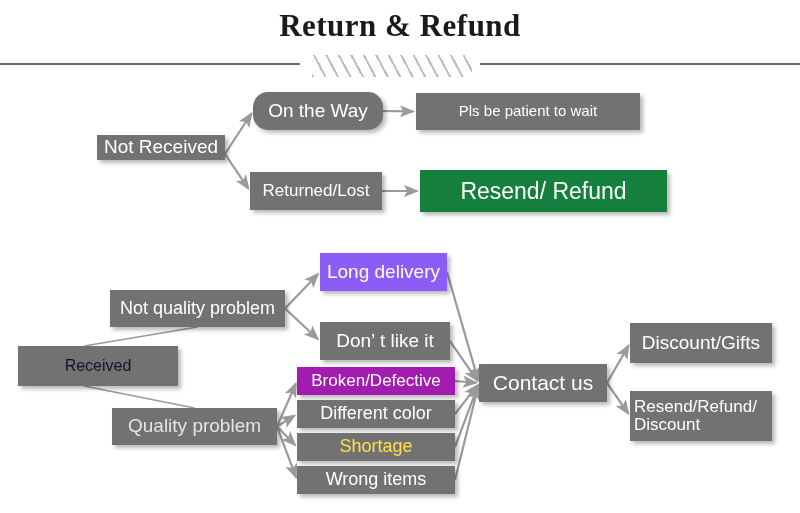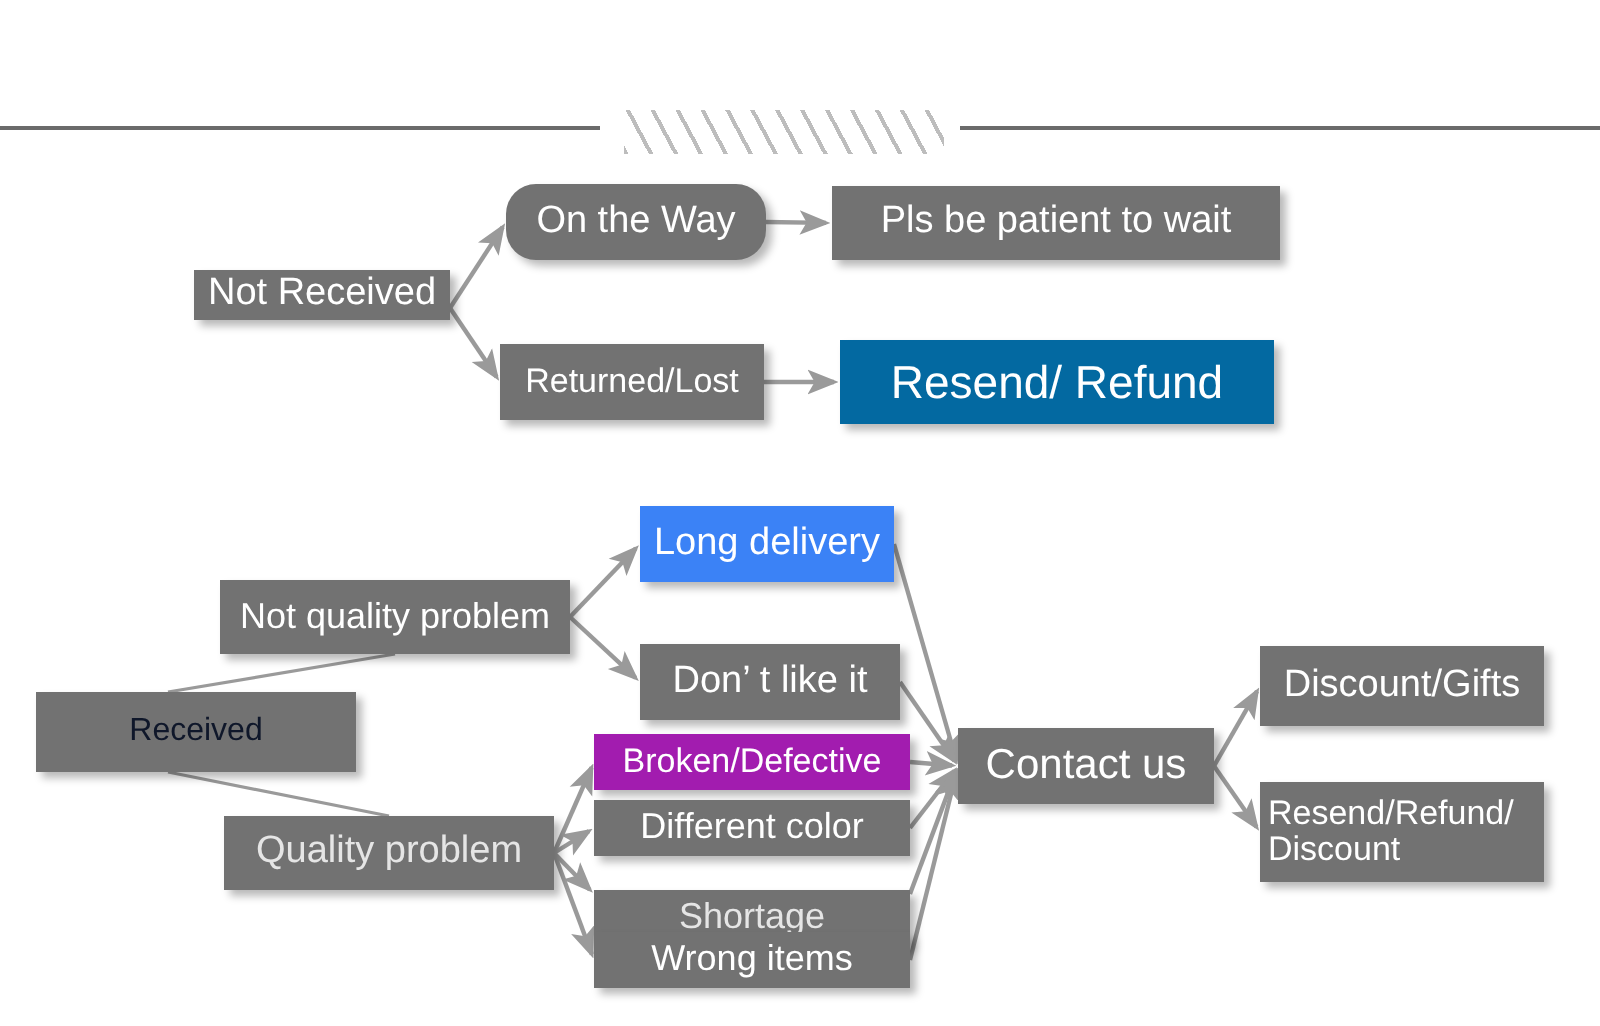--- a/index.html
+++ b/index.html
@@ -86,20 +86,21 @@
     width: 800px;
     height: 513px;
     pointer-events: none;
   }
 </style>
 </head>
 <body>
 
 <div id="page">
 
+  <div class="title">Return &amp; Refund</div>
 
   <div class="divider">
     <div class="rule left"></div>
     <div class="hatch"></div>
     <div class="rule right"></div>
   </div>
 
   <svg id="links">
     <defs>
       <marker id="arrowhead" markerWidth="7" markerHeight="7" refX="6" refY="3.2" orient="auto" markerUnits="strokeWidth">
@@ -126,31 +127,31 @@
         <line x1="455" y1="447" x2="477.9466296752348" y2="385.80898753270714" stroke="#9a9a9a" stroke-width="2.2" marker-end="url(#arrowhead)"></line>
         <line x1="455" y1="480" x2="478.27945939173964" y2="385.9121849583857" stroke="#9a9a9a" stroke-width="2.2" marker-end="url(#arrowhead)"></line>
         <line x1="607" y1="383" x2="628.5045866272258" y2="345.6007189091726" stroke="#9a9a9a" stroke-width="2.2" marker-end="url(#arrowhead)"></line>
         <line x1="607" y1="383" x2="628.2846220149355" y2="413.53880549969006" stroke="#9a9a9a" stroke-width="2.2" marker-end="url(#arrowhead)"></line>
       </g>
   </svg>
 
   <div id="node-layer">
       <div class="node" style="left: 97px; top: 135px; width: 128px; height: 25px; font-size: 19px; background: rgb(114, 114, 114); color: rgb(255, 255, 255);">Not Received</div>
       <div class="node" style="left: 253px; top: 92px; width: 130px; height: 38px; font-size: 19px; background: rgb(114, 114, 114); color: rgb(255, 255, 255); border-radius: 15px;">On the Way</div>
-      <div class="node" style="left: 416px; top: 93px; width: 224px; height: 37px; font-size: 19px; background: rgb(114, 114, 114); color: rgb(255, 255, 255);">Pls be patient to wait</div>
+      <div class="node" style="left: 416px; top: 93px; width: 224px; height: 37px; font-size: 15px; background: rgb(114, 114, 114); color: rgb(255, 255, 255);">Pls be patient to wait</div>
       <div class="node" style="left: 250px; top: 172px; width: 132px; height: 38px; font-size: 17px; background: rgb(114, 114, 114); color: rgb(255, 255, 255);">Returned/Lost</div>
-      <div class="node" style="left: 420px; top: 170px; width: 217px; height: 42px; font-size: 23px; background: #0369a1; color: rgb(255, 255, 255);">Resend/ Refund</div>
+      <div class="node" style="left: 420px; top: 170px; width: 247px; height: 42px; font-size: 23px; background: #15803d; color: rgb(255, 255, 255);">Resend/ Refund</div>
       <div class="node" style="left: 18px; top: 346px; width: 160px; height: 40px; font-size: 16px; background: rgb(114, 114, 114); color: #0f172a;">Received</div>
       <div class="node" style="left: 110px; top: 290px; width: 175px; height: 37px; font-size: 18px; background: rgb(114, 114, 114); color: rgb(255, 255, 255);">Not quality problem</div>
       <div class="node" style="left: 112px; top: 408px; width: 165px; height: 37px; font-size: 19px; background: rgb(114, 114, 114); color: #e5e5e5;">Quality problem</div>
-      <div class="node" style="left: 320px; top: 253px; width: 127px; height: 38px; font-size: 19px; background: #3b82f6; color: rgb(255, 255, 255);">Long delivery</div>
+      <div class="node" style="left: 320px; top: 253px; width: 127px; height: 38px; font-size: 19px; background: #8b5cf6; color: rgb(255, 255, 255);">Long delivery</div>
       <div class="node" style="left: 320px; top: 322px; width: 130px; height: 38px; font-size: 19px; background: rgb(114, 114, 114); color: rgb(255, 255, 255);">Don’  t like it</div>
       <div class="node" style="left: 297px; top: 367px; width: 158px; height: 28px; font-size: 17px; background: #a21caf; color: rgb(255, 255, 255);">Broken/Defective</div>
       <div class="node" style="left: 297px; top: 400px; width: 158px; height: 28px; font-size: 18px; background: rgb(114, 114, 114); color: rgb(255, 255, 255);">Different color</div>
-      <div class="node" style="left: 297px; top: 433px; width: 158px; height: 28px; font-size: 18px; background: rgb(114, 114, 114); color: #e5e5e5; margin-top: 12px;">Shortage</div>
+      <div class="node" style="left: 297px; top: 433px; width: 158px; height: 28px; font-size: 18px; background: rgb(114, 114, 114); color: #fde047;">Shortage</div>
       <div class="node" style="left: 297px; top: 466px; width: 158px; height: 28px; font-size: 18px; background: rgb(114, 114, 114); color: rgb(255, 255, 255);">Wrong items</div>
       <div class="node" style="left: 479px; top: 364px; width: 128px; height: 38px; font-size: 21px; background: rgb(114, 114, 114); color: rgb(255, 255, 255);">Contact us</div>
       <div class="node" style="left: 630px; top: 323px; width: 142px; height: 40px; font-size: 19px; background: rgb(114, 114, 114); color: rgb(255, 255, 255);">Discount/Gifts</div>
       <div class="node left-align" style="left: 630px; top: 391px; width: 142px; height: 50px; font-size: 17px; background: rgb(114, 114, 114); color: rgb(255, 255, 255);">Resend/Refund/
 Discount</div>
     </div>
 
 </div>
 
 </body></html>

